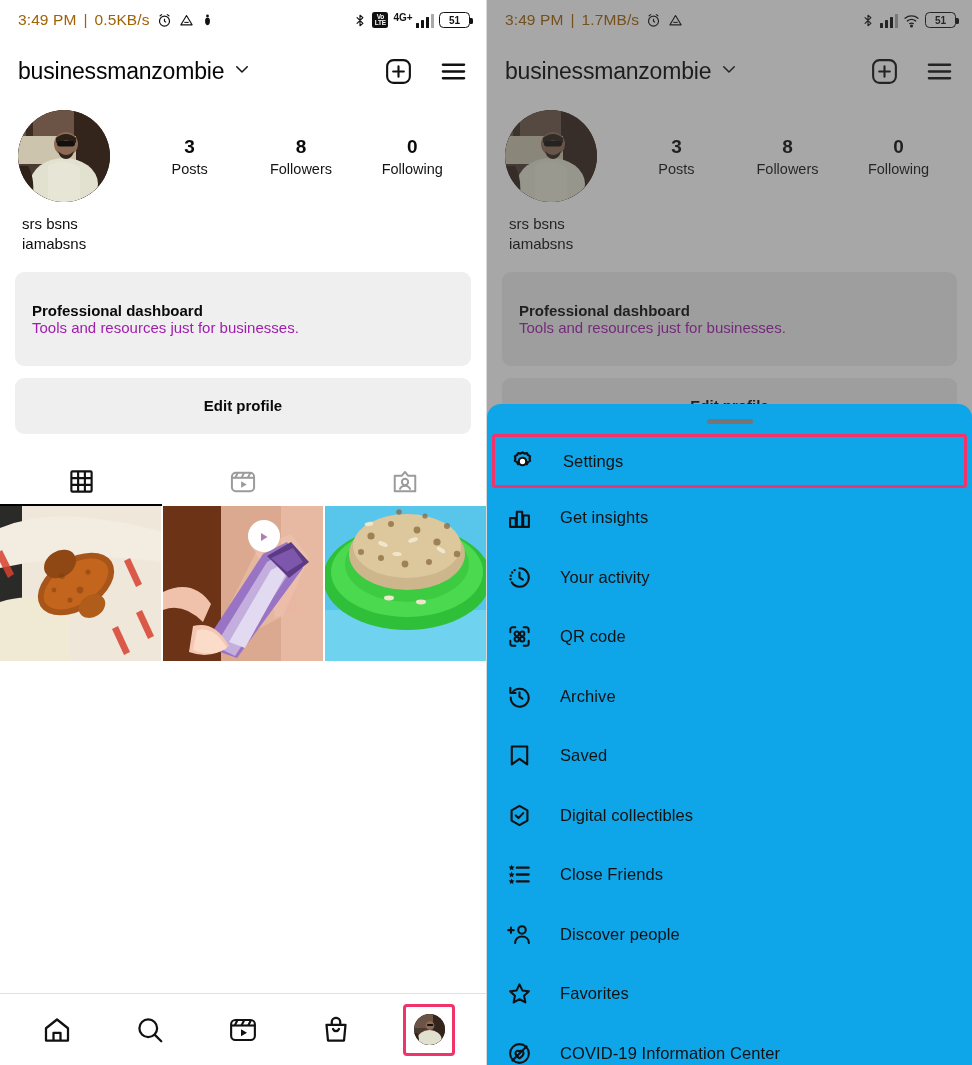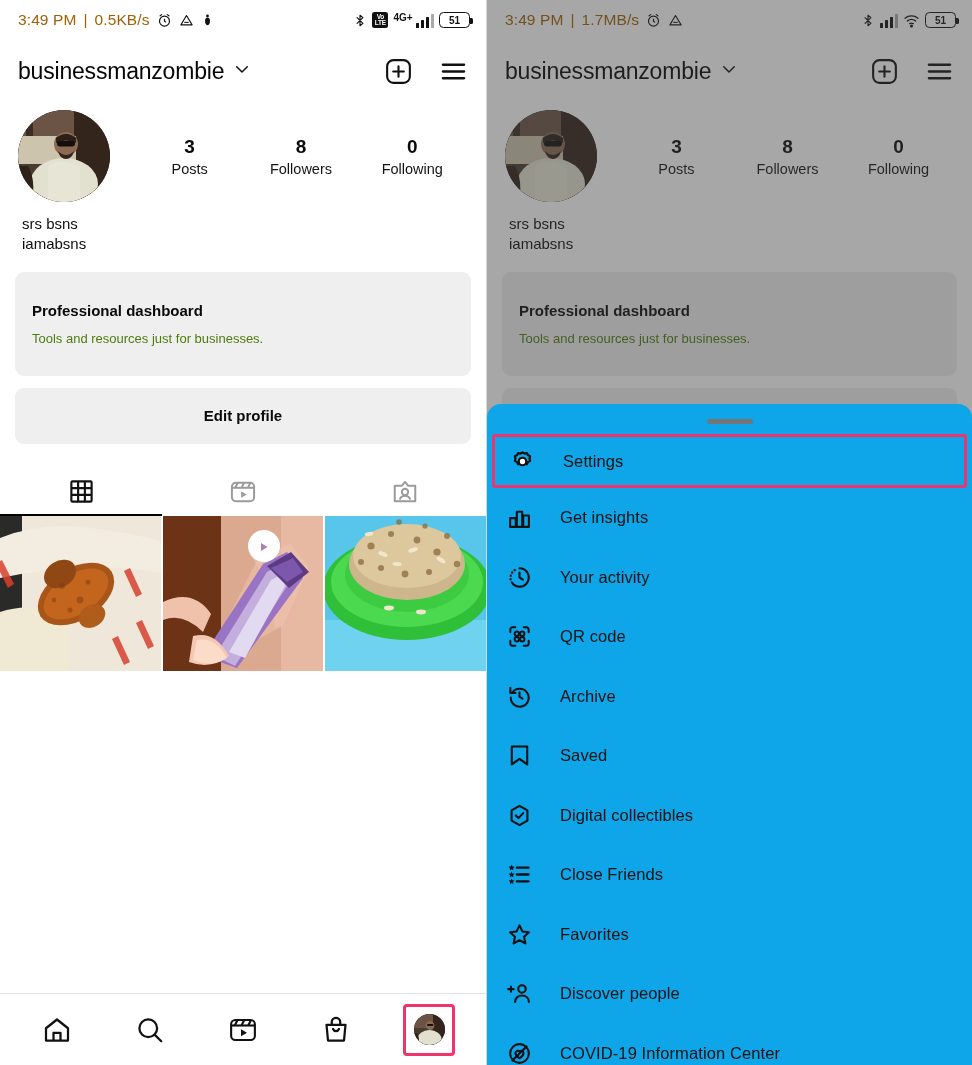--- a/index.html
+++ b/index.html
@@ -60,21 +60,21 @@
   .stat { text-align: center; min-width: 72px; }
   .stat .num { font-size: 19px; font-weight: 700; color: #0a0a0a; line-height: 1.25; }
   .stat .lbl { font-size: 14.5px; color: #141414; margin-top: 2px; }
   .bio { padding: 12px 18px 0 22px; font-size: 15px; line-height: 1.33; color: #0d0d0d; }
 
   .card {
     margin: 18px 15px 0 15px; background: #efefef; border-radius: 9px;
     padding: 30px 17px;
   }
   .card .t { font-size: 15px; font-weight: 700; color: #0a0a0a; }
-  .card .s { font-size: 13px; color: #4d7c0f; margin-top: 12px; }
+  .card .s { font-size: 15px; color: #a21caf; margin-top: 0; }
   .btn-edit {
     margin: 12px 15px 0 15px; background: #efefef; border-radius: 9px;
     height: 56px; display: flex; align-items: center; justify-content: center;
     font-size: 15px; font-weight: 700; color: #0a0a0a;
   }
 
   
   .tabs { display: flex; margin-top: 26px; height: 44px; }
   .tab { flex: 1; display: flex; align-items: center; justify-content: center; position: relative; }
   .tab .ul { position: absolute; left: 0; right: 0; bottom: -2px; height: 2px; background: #000; }
@@ -610,41 +610,41 @@
               <path d="M4.4 2.6l.85 1.8 1.95.25-1.4 1.4.35 1.95-1.75-.95-1.75.95.35-1.95-1.4-1.4 1.95-.25z" fill="#111" stroke="none"></path>
               <path d="M4.4 9.2l.85 1.8 1.95.25-1.4 1.4.35 1.95-1.75-.95-1.75.95.35-1.95-1.4-1.4 1.95-.25z" fill="#111" stroke="none"></path>
               <path d="M4.4 15.8l.85 1.8 1.95.25-1.4 1.4.35 1.95-1.75-.95-1.75.95.35-1.95-1.4-1.4 1.95-.25z" fill="#111" stroke="none"></path>
             </svg>
           </span>
           <span class="mi-label">Close Friends</span>
         </div>
 
         <div class="mitem">
           <span class="mi-icon">
-            <svg width="25" height="25" viewBox="0 0 24 24" fill="none" stroke="#111" stroke-width="2" stroke-linejoin="round">
-              <path d="M12 3.2l2.75 5.85 6.25.8-4.6 4.4 1.2 6.3L12 17.5l-5.6 3.05 1.2-6.3-4.6-4.4 6.25-.8z"></path>
-            </svg>
-          </span>
-          <span class="mi-label">Favorites</span>
-        </div>
-
-        <div class="mitem">
-          <span class="mi-icon">
             <svg width="25" height="25" viewBox="0 0 24 24" fill="none" stroke="#111" stroke-width="2" stroke-linecap="round">
               <circle cx="14.4" cy="7.6" r="3.6"></circle>
               <path d="M7.8 20.2c0-3.9 2.9-6.3 6.6-6.3s6.6 2.4 6.6 6.3"></path>
               <path d="M3.8 5.2v5.2M1.2 7.8h5.2"></path>
             </svg>
           </span>
           <span class="mi-label">Discover people</span>
         </div>
 
         <div class="mitem">
           <span class="mi-icon">
             <svg width="25" height="25" viewBox="0 0 24 24" fill="none" stroke="#111" stroke-width="2" stroke-linejoin="round">
+              <path d="M12 3.2l2.75 5.85 6.25.8-4.6 4.4 1.2 6.3L12 17.5l-5.6 3.05 1.2-6.3-4.6-4.4 6.25-.8z"></path>
+            </svg>
+          </span>
+          <span class="mi-label">Favorites</span>
+        </div>
+
+        <div class="mitem">
+          <span class="mi-icon">
+            <svg width="25" height="25" viewBox="0 0 24 24" fill="none" stroke="#111" stroke-width="2" stroke-linejoin="round">
               <circle cx="12" cy="12" r="9"></circle>
               <path d="M12 16.6s-3.9-2.5-3.9-5.1a2.3 2.3 0 0 1 3.9-1.5 2.3 2.3 0 0 1 3.9 1.5c0 2.6-3.9 5.1-3.9 5.1z"></path>
               <path d="M5.2 18.8 18.8 5.2" stroke-linecap="round"></path>
             </svg>
           </span>
           <span class="mi-label">COVID-19 Information Center</span>
         </div>
 
       </div>
     </div>

